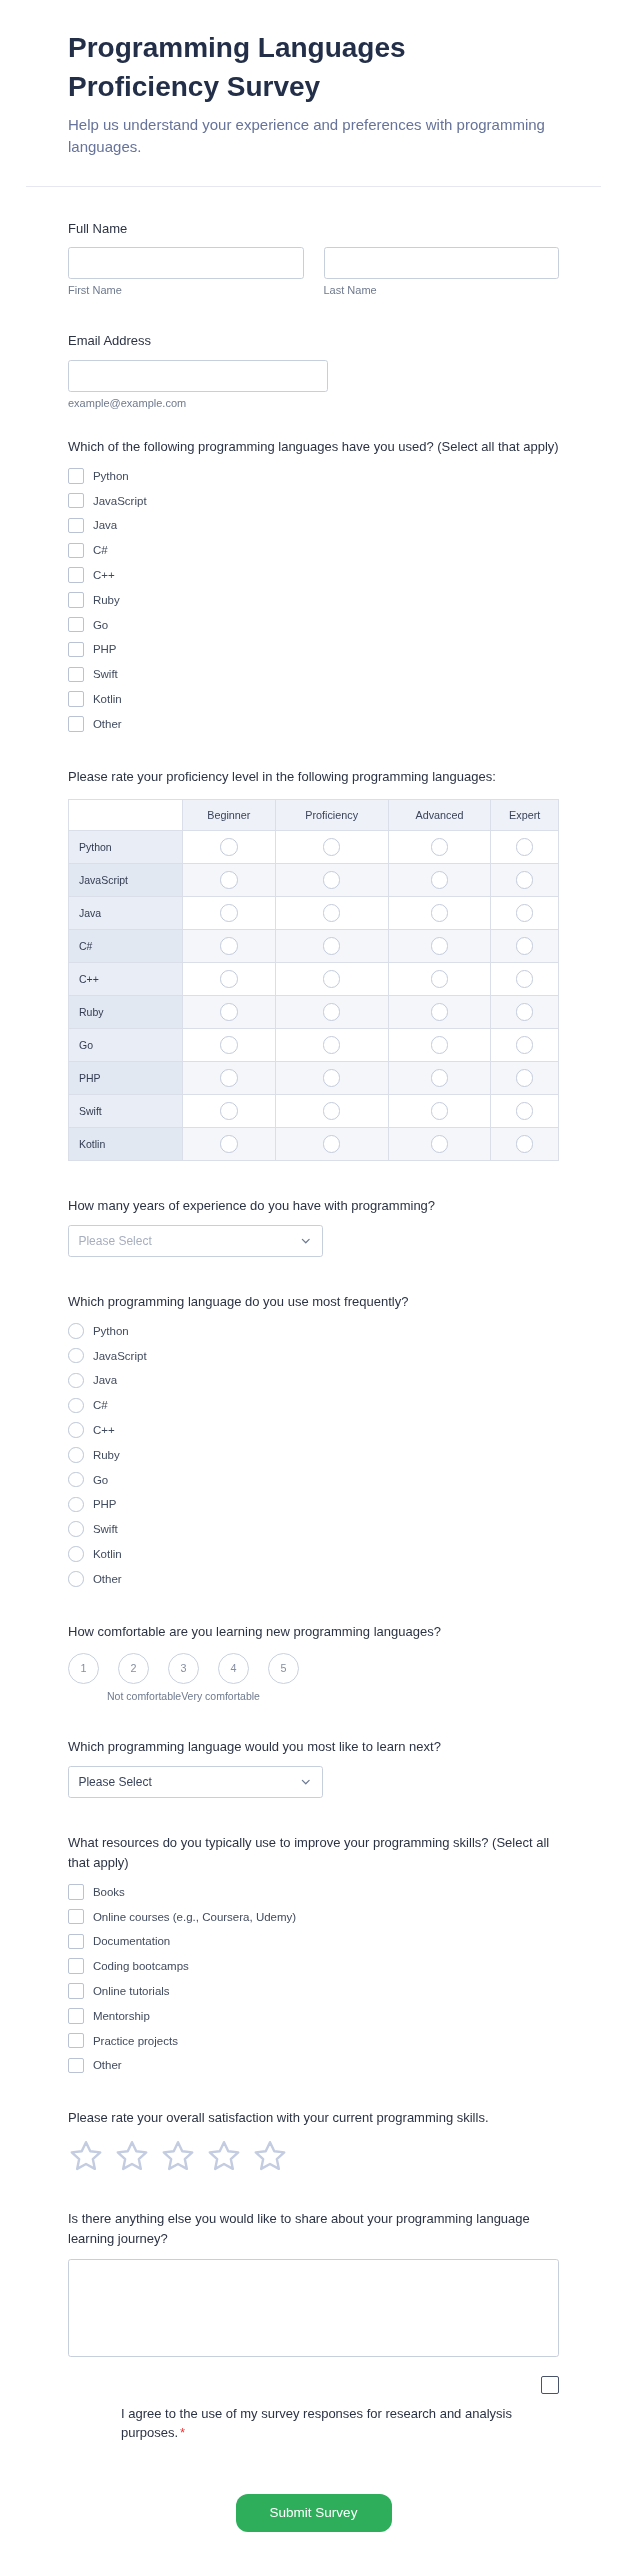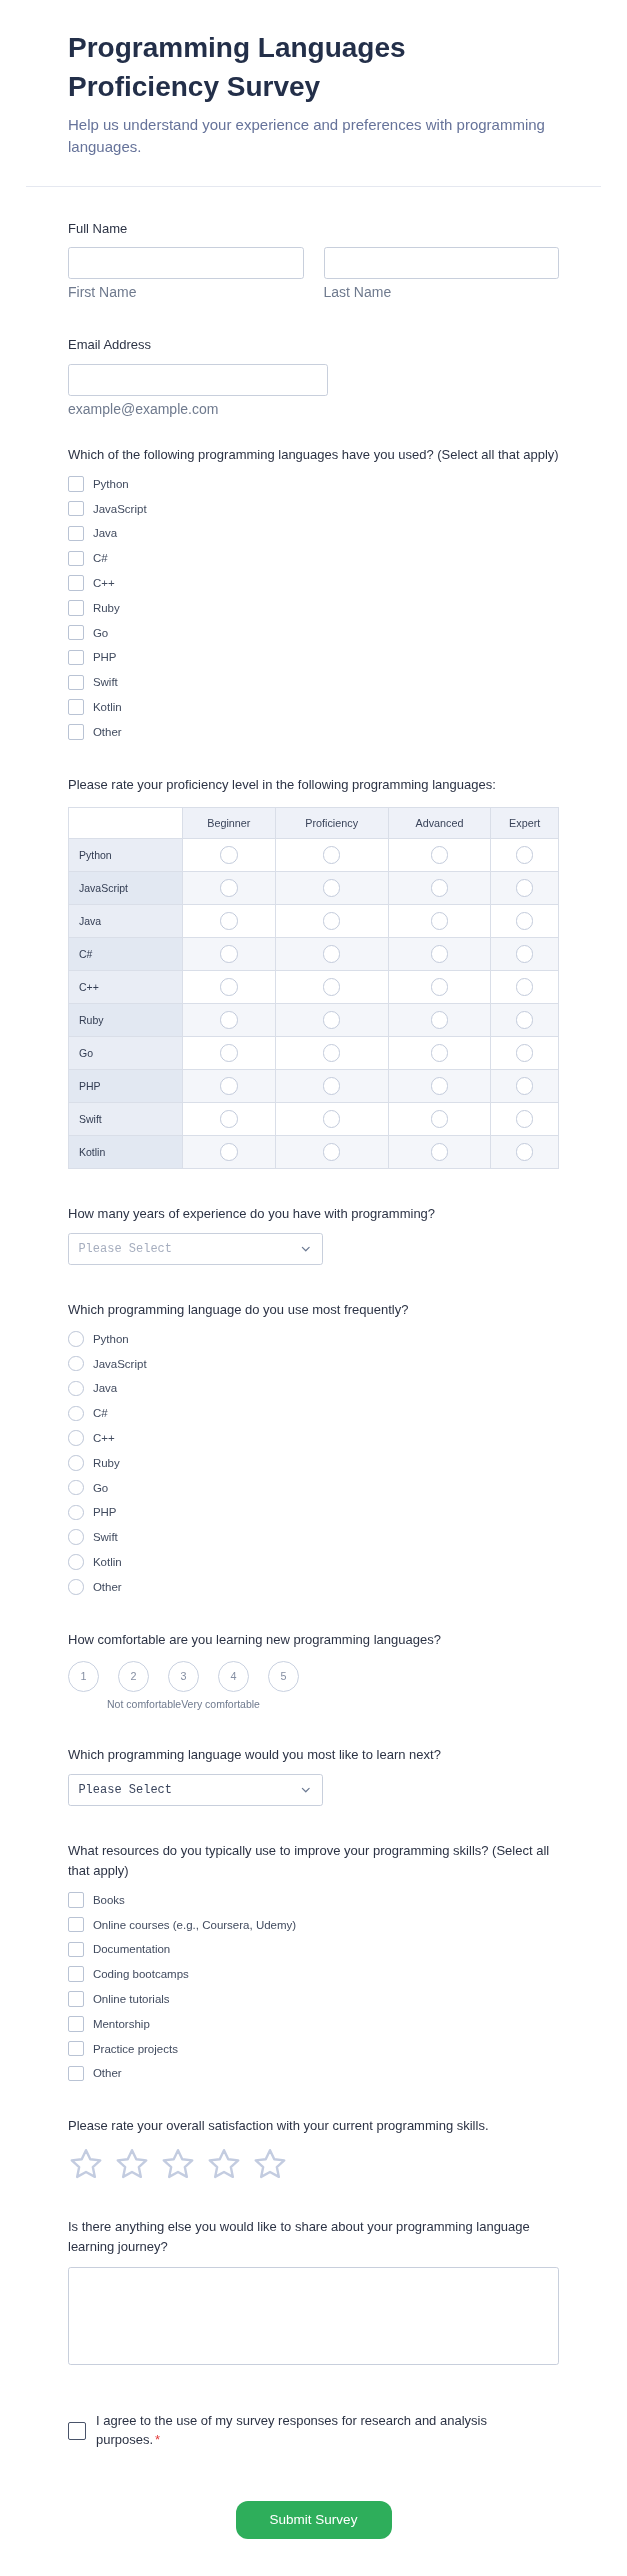--- a/index.html
+++ b/index.html
@@ -14,58 +14,58 @@
   .question { margin-top: 35px; }
   .q-first { margin-top: 32px; }
   .q-roomy { margin-top: 28px; }
   .q-label { font-size: 13px; font-weight: 500; color: #2c3345; line-height: 1.55; }
 
   .name-row { display: flex; gap: 20px; margin-top: 8px; }
   .name-col { flex: 1; }
   .text-input { width: 260px; max-width: 100%; height: 32px; border: 0.7px solid #c8cfdc; border-radius: 2.7px;
     background: #fff; font-size: 12px; padding: 0 8px; color: #2c3345; outline: none; font-family: inherit; }
   .name-col .text-input { width: 100%; }
-  .sublabel { margin-top: 5.4px; font-size: 14px; color: #6f7a8e; }
+  .sublabel { margin-top: 5.4px; font-size: 11px; color: #6f7a8e; }
   .mt12 { margin-top: 8px; }
 
   .options { margin-top: 10.8px; }
   .option-row { display: flex; align-items: center; gap: 9.4px; margin-bottom: 8.8px; height: 16px; cursor: pointer; }
   .checkbox { width: 15.5px; height: 15.5px; border: 0.7px solid #b9c3d4; border-radius: 2px; background: #fff; flex: none; }
   .radio { width: 15.5px; height: 15.5px; border: 0.7px solid #bdc6d7; border-radius: 50%; background: #fff; flex: none; }
   .option-label { font-size: 11.5px; color: #414b5f; }
 
   .matrix-table { width: 100%; border-collapse: collapse; margin-top: 12px; }
   .matrix-table th, .matrix-table td { border: 0.7px solid #d9dee8; }
   .matrix-table thead th { height: 31px; background: #eef1f8; font-size: 10.8px; font-weight: 400; color: #3a445a; text-align: center; }
   .matrix-table thead th.corner { background: #ffffff; width: 114px; }
   .matrix-table td.row-label { background: #e9edf5; font-size: 10.5px; color: #323c52; padding-left: 10px; text-align: left; }
   .matrix-table tbody tr:nth-child(even) td.row-label { background: #e2e8f2; }
   .matrix-table td.cell { height: 33px; text-align: center; background: #ffffff; cursor: pointer; }
   .matrix-table tbody tr:nth-child(even) td.cell { background: #f4f6fa; }
   .matrix-radio { display: inline-block; width: 17.5px; height: 17.5px; border: 0.7px solid #c3cbdb; border-radius: 50%; background: #fff; vertical-align: middle; }
 
   .dropdown { margin-top: 8.8px; width: 255px; height: 32px; border: 0.7px solid #c8cfdc; border-radius: 2.7px; background: #fff;
     display: flex; align-items: center; justify-content: space-between; padding: 0 9.4px; cursor: pointer; }
-  .dropdown .value { font-size: 12px; font-family: Liberation Mono, monospace; }
+  .dropdown .value { font-size: 12px; }
   .value-light { color: #a6aebf; }
   .value-dark { color: #39445c; }
   .chev { width: 13.5px; height: 13.5px; flex: none; }
 
   .scale-row { margin-top: 10.8px; display: flex; gap: 19px; width: -moz-fit-content; width: fit-content; }
   .scale-circle { width: 31px; height: 31px; border: 0.7px solid #c9d1e0; border-radius: 50%; display: flex; align-items: center;
     justify-content: center; font-size: 10.8px; color: #858fa3; background: #fff; cursor: pointer; }
   .scale-labels { margin-top: 6px; display: flex; justify-content: center; width: 231px; font-size: 10.5px; color: #6f7a8e; }
 
   .stars-row { margin-top: 9.4px; display: flex; gap: 10px; }
   .star { width: 36px; height: 36px; cursor: pointer; }
 
   .textarea { margin-top: 9.4px; width: 100%; height: 98px; border: 0.7px solid #c8cfdc; border-radius: 2.7px; resize: none;
     font-family: inherit; font-size: 11.5px; padding: 8px; color: #2c3345; outline: none; display: block; }
 
-  .agreement { margin-top: 46px; display: flex; gap: 10px; align-items: center; }
+  .agreement { margin-top: 17px; display: flex; gap: 10px; align-items: flex-end; flex-direction: column; }
   .checkbox-lg { width: 18px; height: 18px; border: 1.3px solid #49536a; border-radius: 2px; background: #fff; flex: none; margin-top: 2px; cursor: pointer; }
   .agreement-text { font-size: 13px; line-height: 1.5; color: #2c3345; max-width: 438px; }
   .asterisk { color: #e23c3c; margin-left: 2px; }
 
   .submit-wrap { margin-top: 51px; text-align: center; }
   .submit-btn { display: inline-block; width: 156px; height: 38px; background: #2eae5b; color: #ffffff; font-size: 13.5px;
     font-weight: 500; border: none; border-radius: 12px; cursor: pointer; font-family: inherit; }
 </style>
 </head>
 <body>

